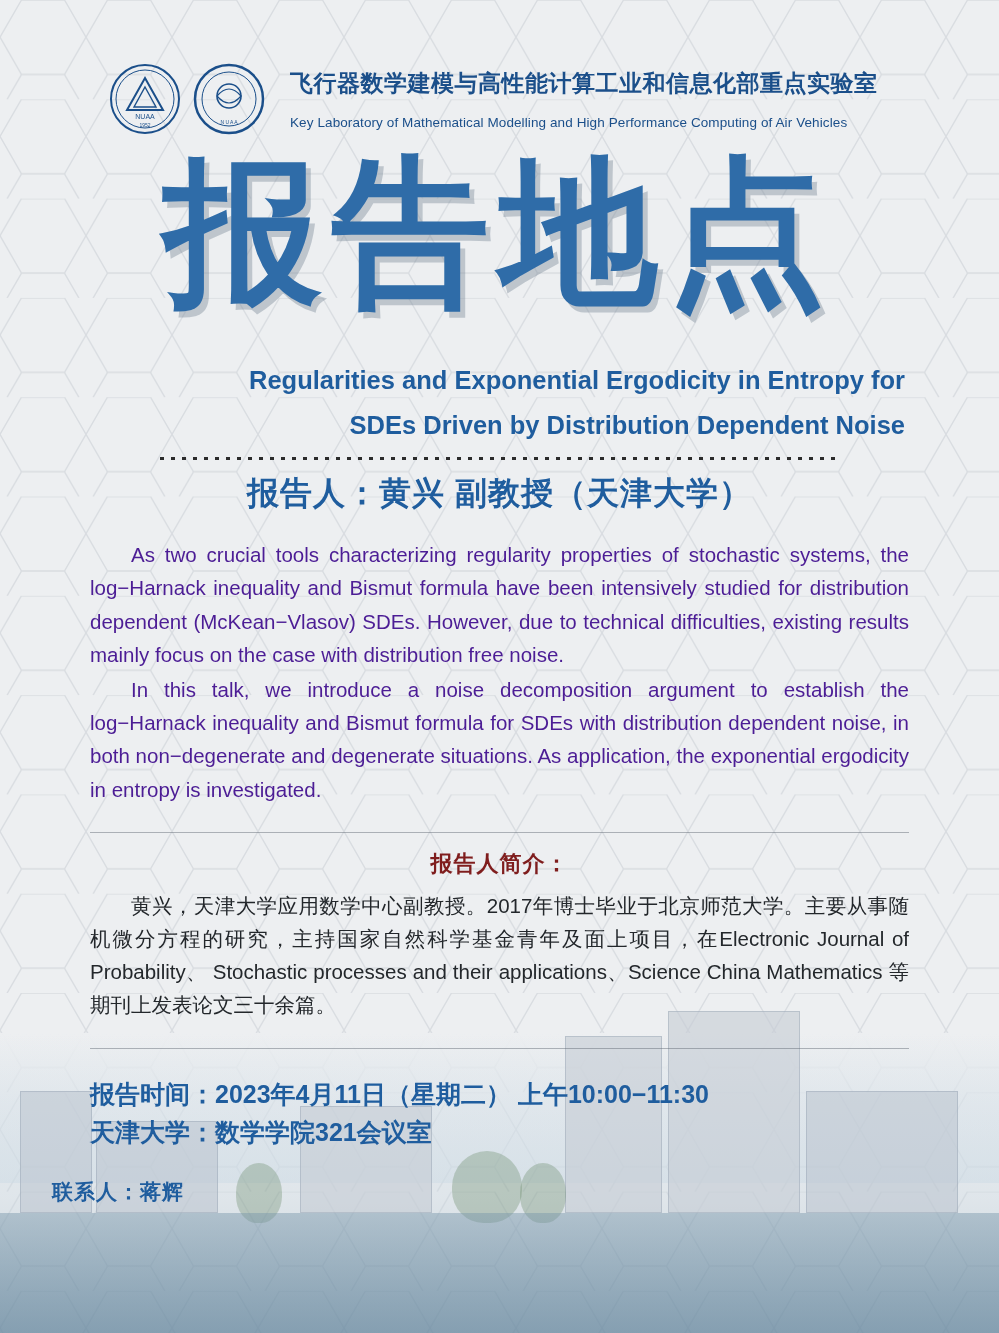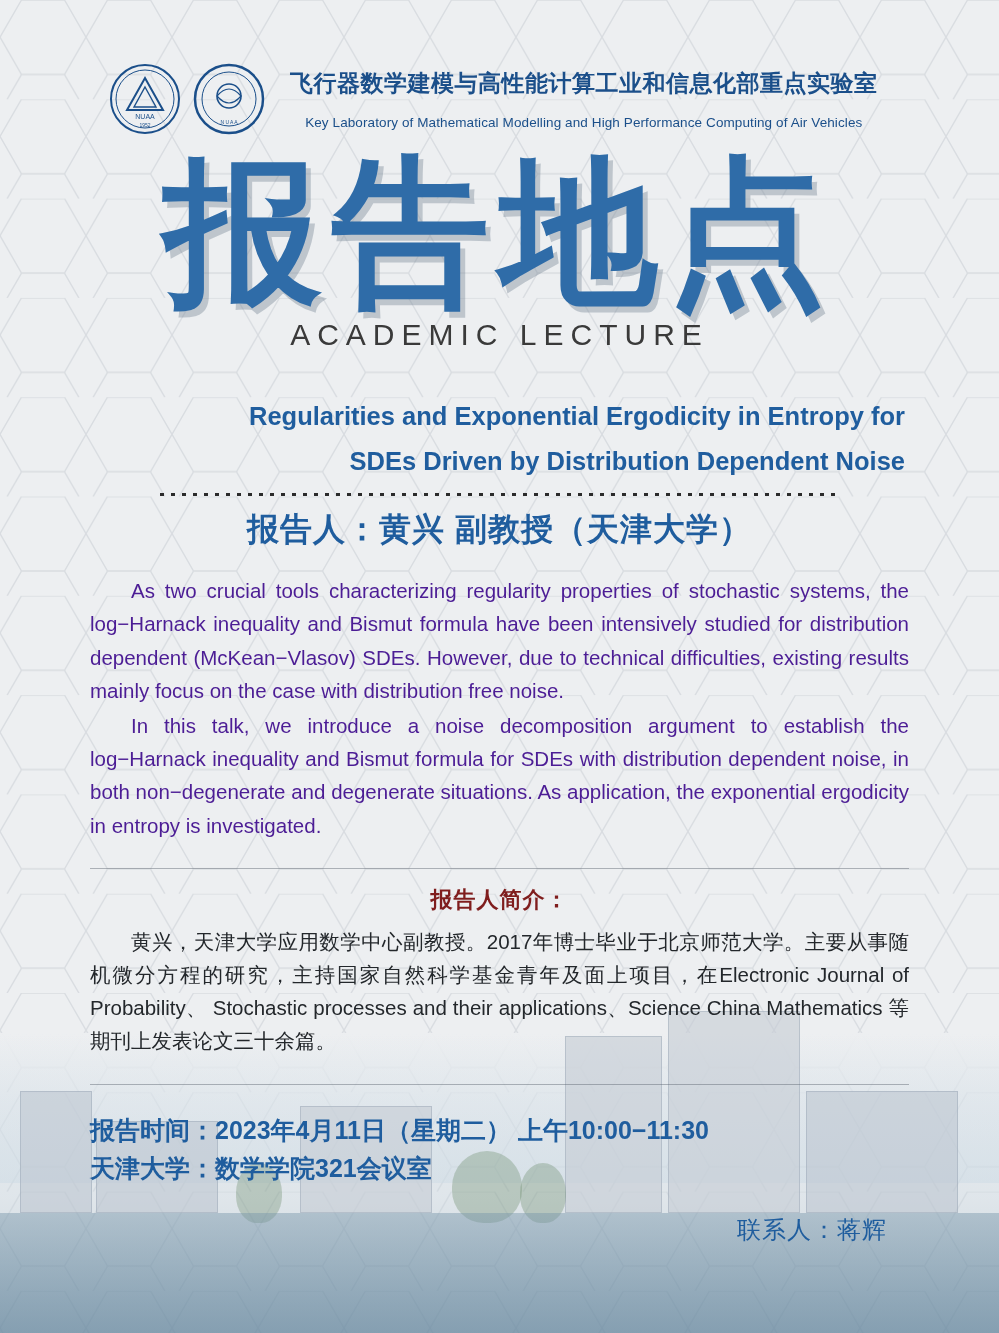--- a/index.html
+++ b/index.html
@@ -74,21 +74,20 @@
     z-index: 3;
     padding: 0 52px;
   }
 
   
   .header {
     display: flex;
     align-items: center;
     padding-top: 62px;
     padding-left: 56px;
-    text-align: center;
   }
   .logo {
     flex: 0 0 auto;
     margin-right: 10px;
   }
   .logo svg { display: block; }
   .lab-names {
     margin-left: 14px;
   }
   .lab-cn {
@@ -193,24 +192,24 @@
     margin-top: 26px;
     padding: 0 38px;
     color: #1f5d9e;
     font-size: 25px;
     font-weight: bold;
     line-height: 1.55;
   }
   .contact {
     margin-top: 26px;
     padding-right: 60px;
-    text-align: right;
+    text-align: left;
     color: #1f5d9e;
-    font-size: 24px;
-    font-weight: normal;
+    font-size: 21px;
+    font-weight: bold;
     letter-spacing: 1px;
   }
 </style>
 </head>
 <body>
 
 <div class="poster">
 
   <svg class="hex-bg" width="999" height="1333" viewBox="0 0 999 1333" aria-hidden="true">
     <defs>
@@ -260,21 +259,20 @@
           <text x="37" y="62" font-size="5" fill="#1b4f8a" text-anchor="middle" font-family="Liberation Sans, sans-serif">N U A A</text>
         </svg>
       </div>
       <div class="lab-names">
         <div class="lab-cn">飞行器数学建模与高性能计算工业和信息化部重点实验室</div>
         <div class="lab-en">Key Laboratory of Mathematical Modelling and High Performance Computing of Air Vehicles</div>
       </div>
     </div>
 
     <div class="big-title">报告地点</div>
-    <div class="sub-title">ACADEMIC LECTURE</div>
 
     <div class="talk-title">
       <div>Regularities and Exponential Ergodicity in Entropy  for</div>
       <div>SDEs Driven by  Distribution Dependent Noise</div>
     </div>
 
     <div class="dot-divider"></div>
 
     <div class="speaker-line">报告人：黄兴 副教授（天津大学）</div>
 

